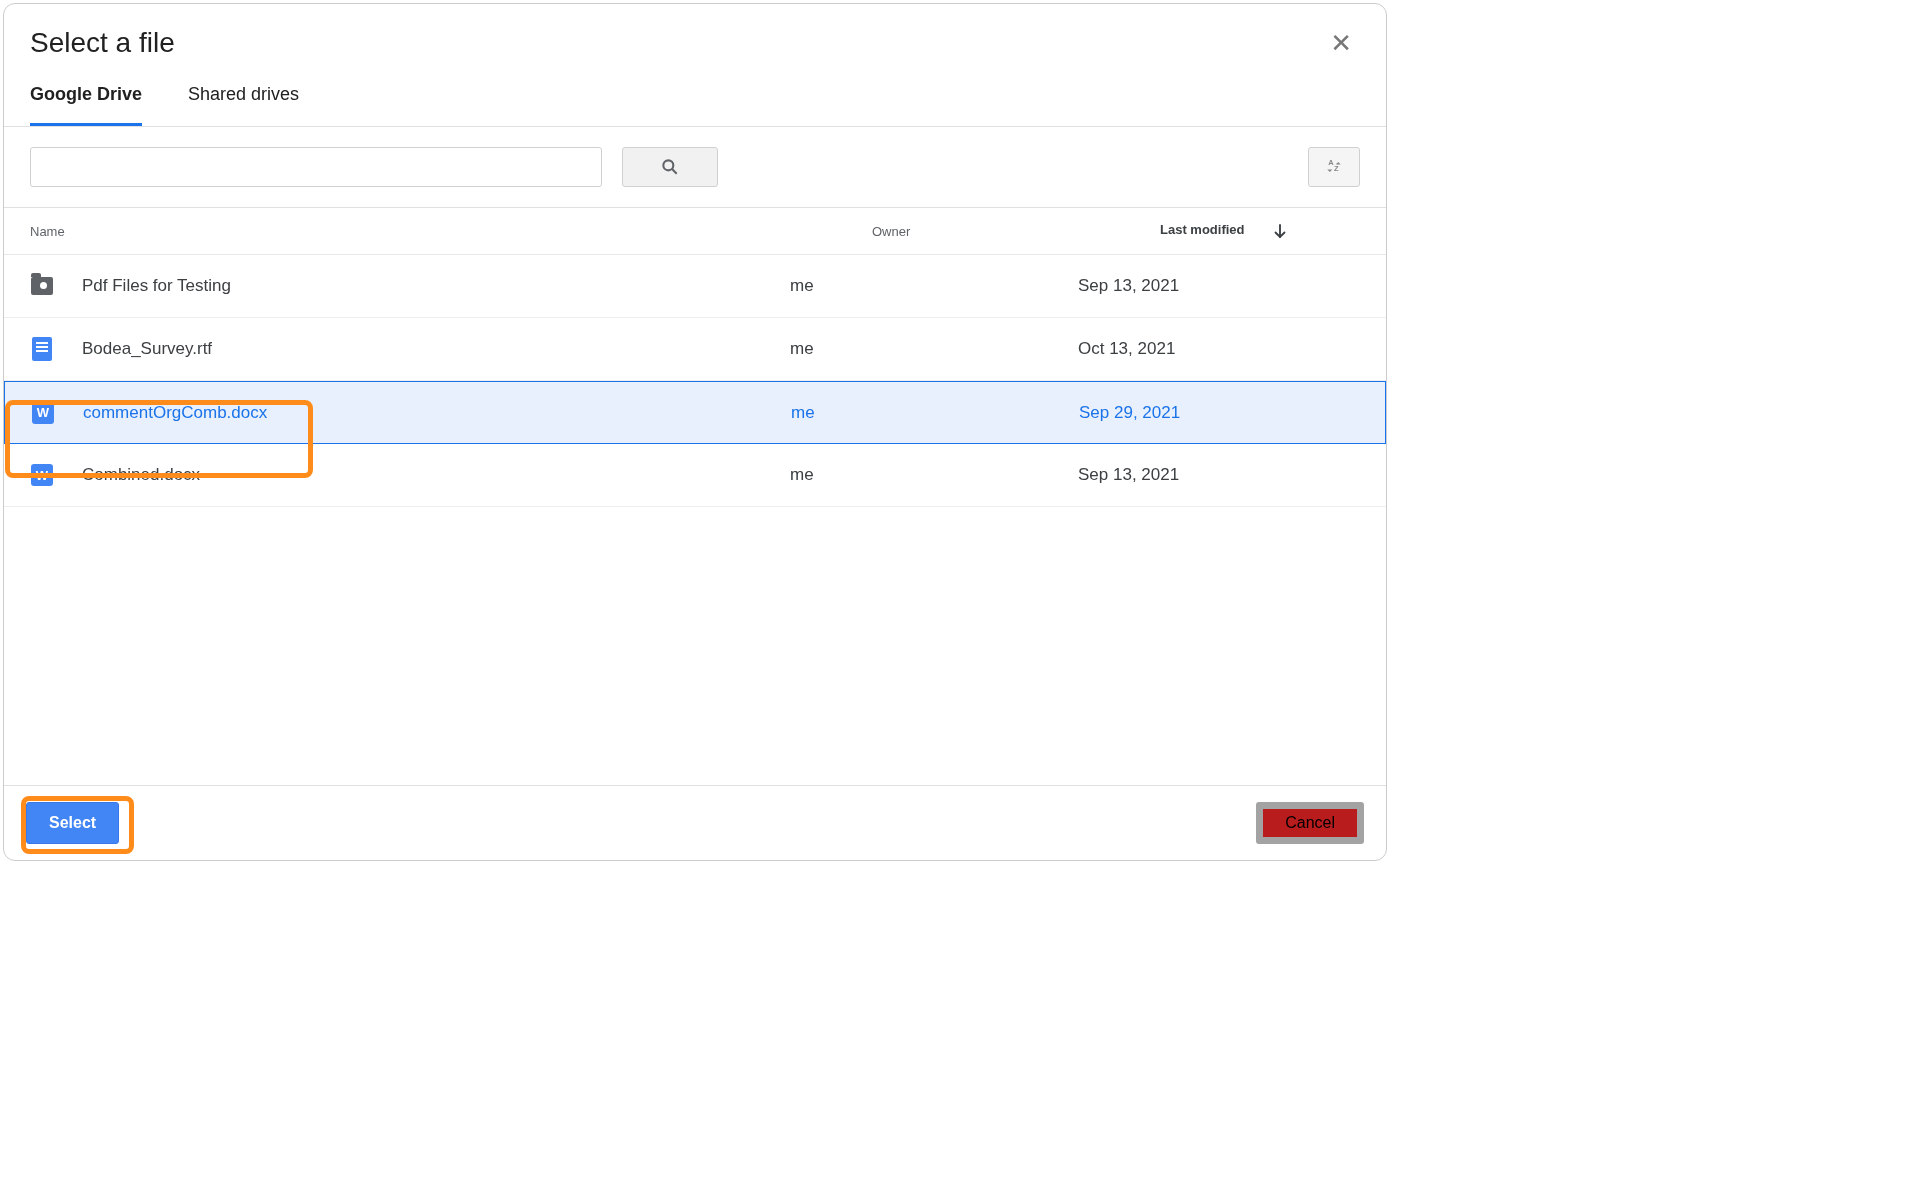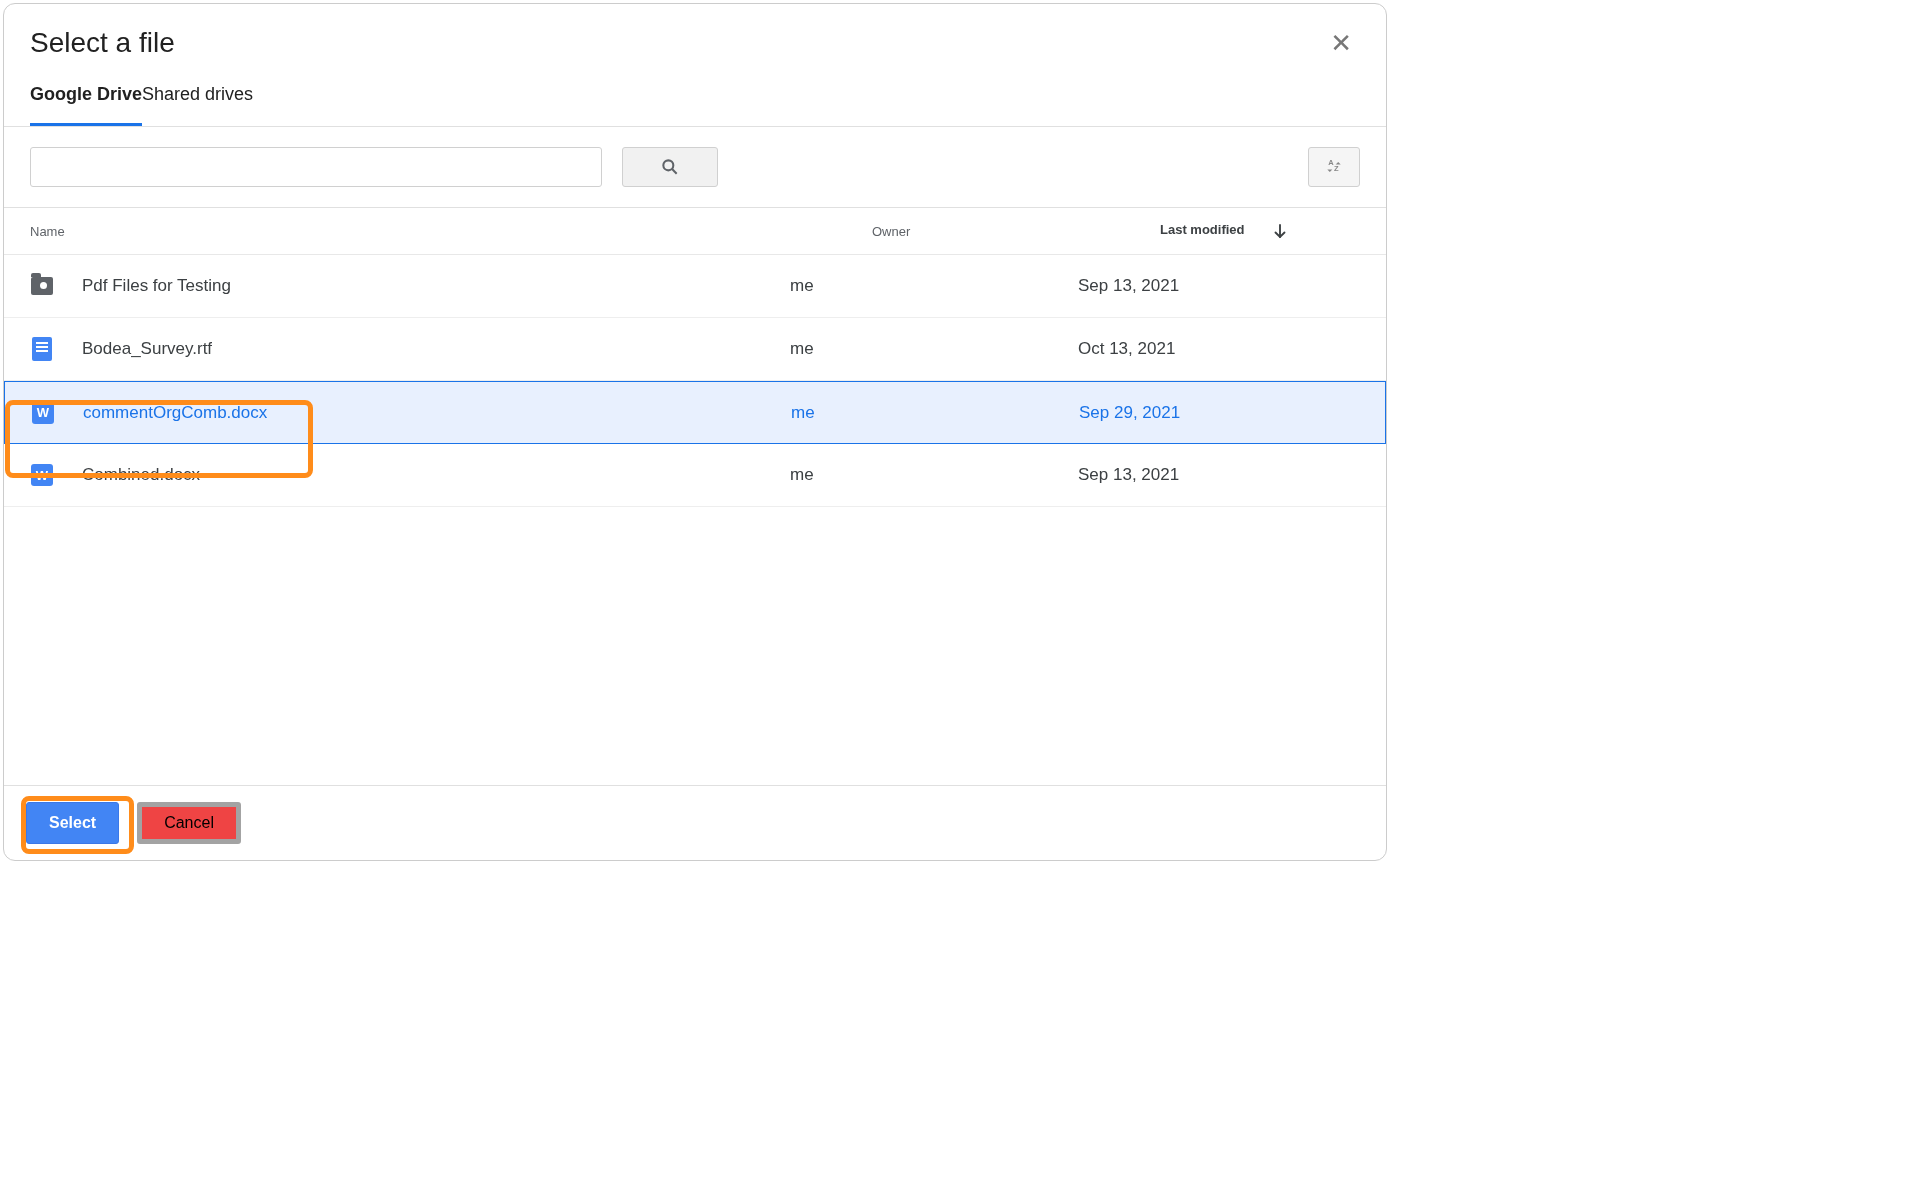--- a/index.html
+++ b/index.html
@@ -45,20 +45,21 @@
   cursor: pointer;
   background: none;
   border: none;
   line-height: 1;
   padding: 4px 8px;
 }
 .tabs {
   display: flex;
   padding: 14px 26px 0 26px;
   border-bottom: 1px solid #e0e0e0;
+  gap: 46px;
 }
 .tab {
   font-size: 18px;
   color: #212121;
   padding: 0 0 18px 0;
   cursor: pointer;
   border-bottom: 3px solid transparent;
 }
 .tab.active {
   font-weight: 700;
@@ -159,29 +160,30 @@
   align-items: center;
 }
 .col-owner { flex: 0 0 288px; }
 .col-modified { flex: 1; }
 .footer {
   border-top: 1px solid #e0e0e0;
   padding: 16px 22px;
   display: flex;
   align-items: center;
   gap: 18px;
+  justify-content: space-between;
 }
 .btn {
   height: 42px;
   padding: 0 22px;
   border-radius: 3px;
   font-size: 16px;
   cursor: pointer;
-  border: 5px solid #a3a3a3;
-  background: #ef4444;
+  border: 7px solid #a3a3a3;
+  background: #b91c1c;
 }
 .btn.primary {
   background: #4285f4;
   color: #fff;
   border: 1px solid #3b78e7;
   font-weight: 700;
 }
 .highlight-box {
   position: absolute;
   border: 5px solid #ff8c1a;

